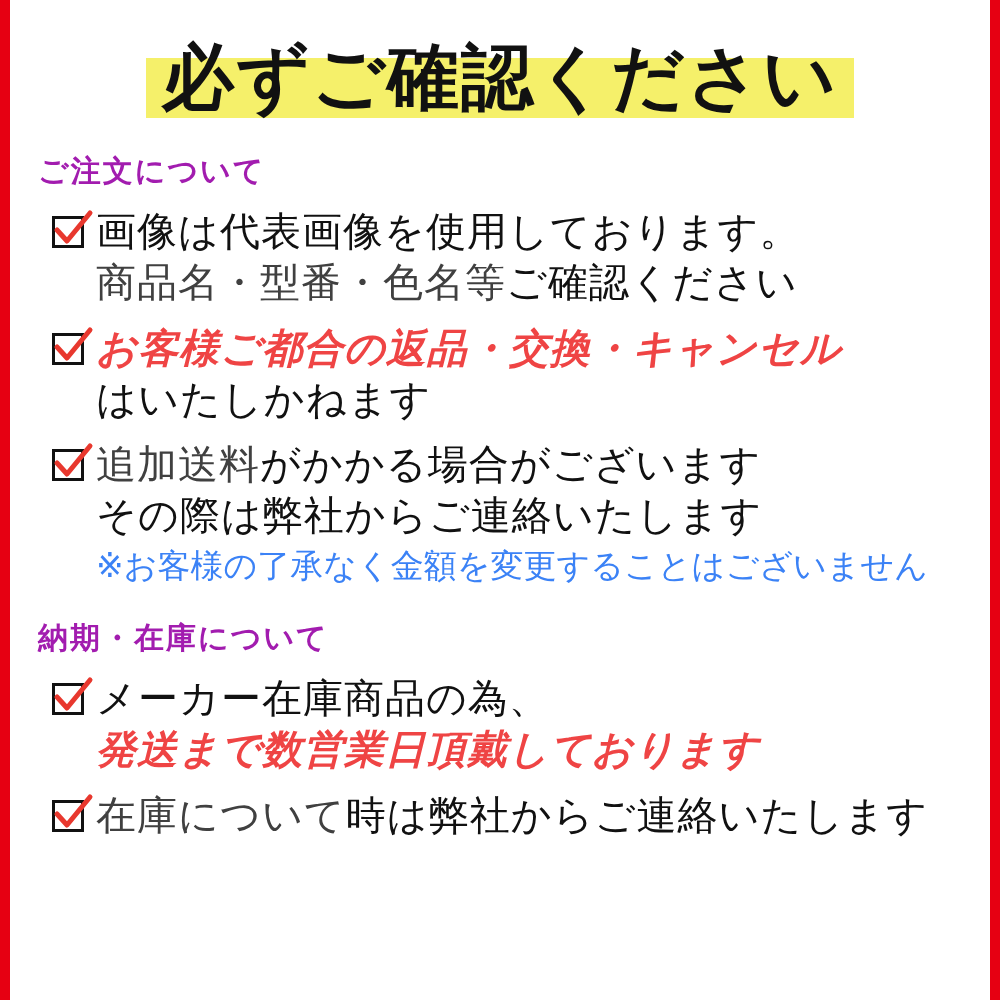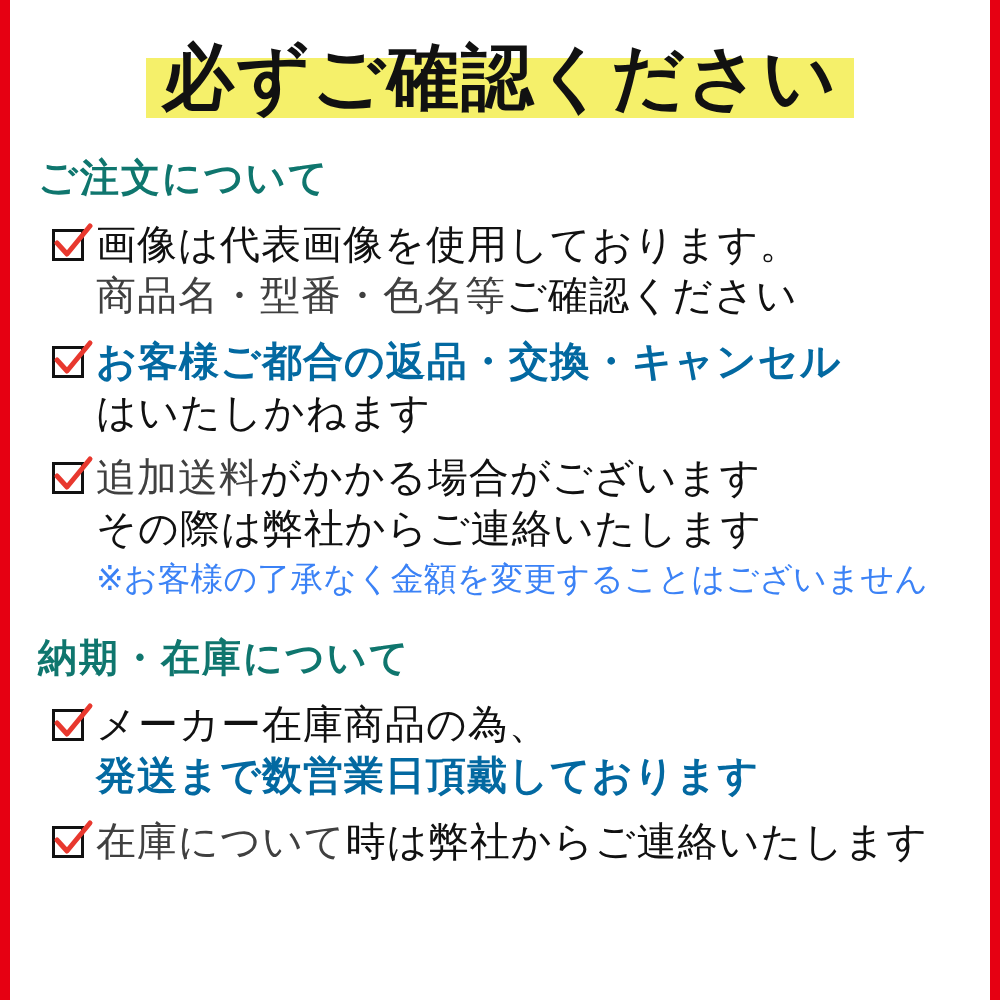--- a/index.html
+++ b/index.html
@@ -61,23 +61,23 @@
     background: #f5f06a;
     z-index: 0;
   }
   .title .txt {
     position: relative;
     z-index: 1;
   }
 
   
   .section-heading {
-    font-size: 39px;
+    font-size: 30px;
     font-weight: bold;
-    color: #0f766e;
+    color: #a21caf;
     letter-spacing: 2px;
     margin: 30px 0 4px 28px;
   }
   .section-heading.second {
   }
 
   
   .item {
     display: flex;
     align-items: flex-start;
@@ -114,21 +114,22 @@
     font-size: 40px;
     line-height: 1.28;
     color: #111111;
     letter-spacing: 1px;
     white-space: nowrap;
   }
   .red { color: #404040; }
   .blk { color: #111111; }
   .line.bold-red {
     font-weight: bold;
-    color: #0369a1;
+    color: #ef4444;
+    font-style: italic;
   }
   .note {
     font-size: 33px;
     color: #3b82f6;
     letter-spacing: 0px;
     line-height: 1.3;
     margin-top: 4px;
     white-space: nowrap;
   }
 </style>

